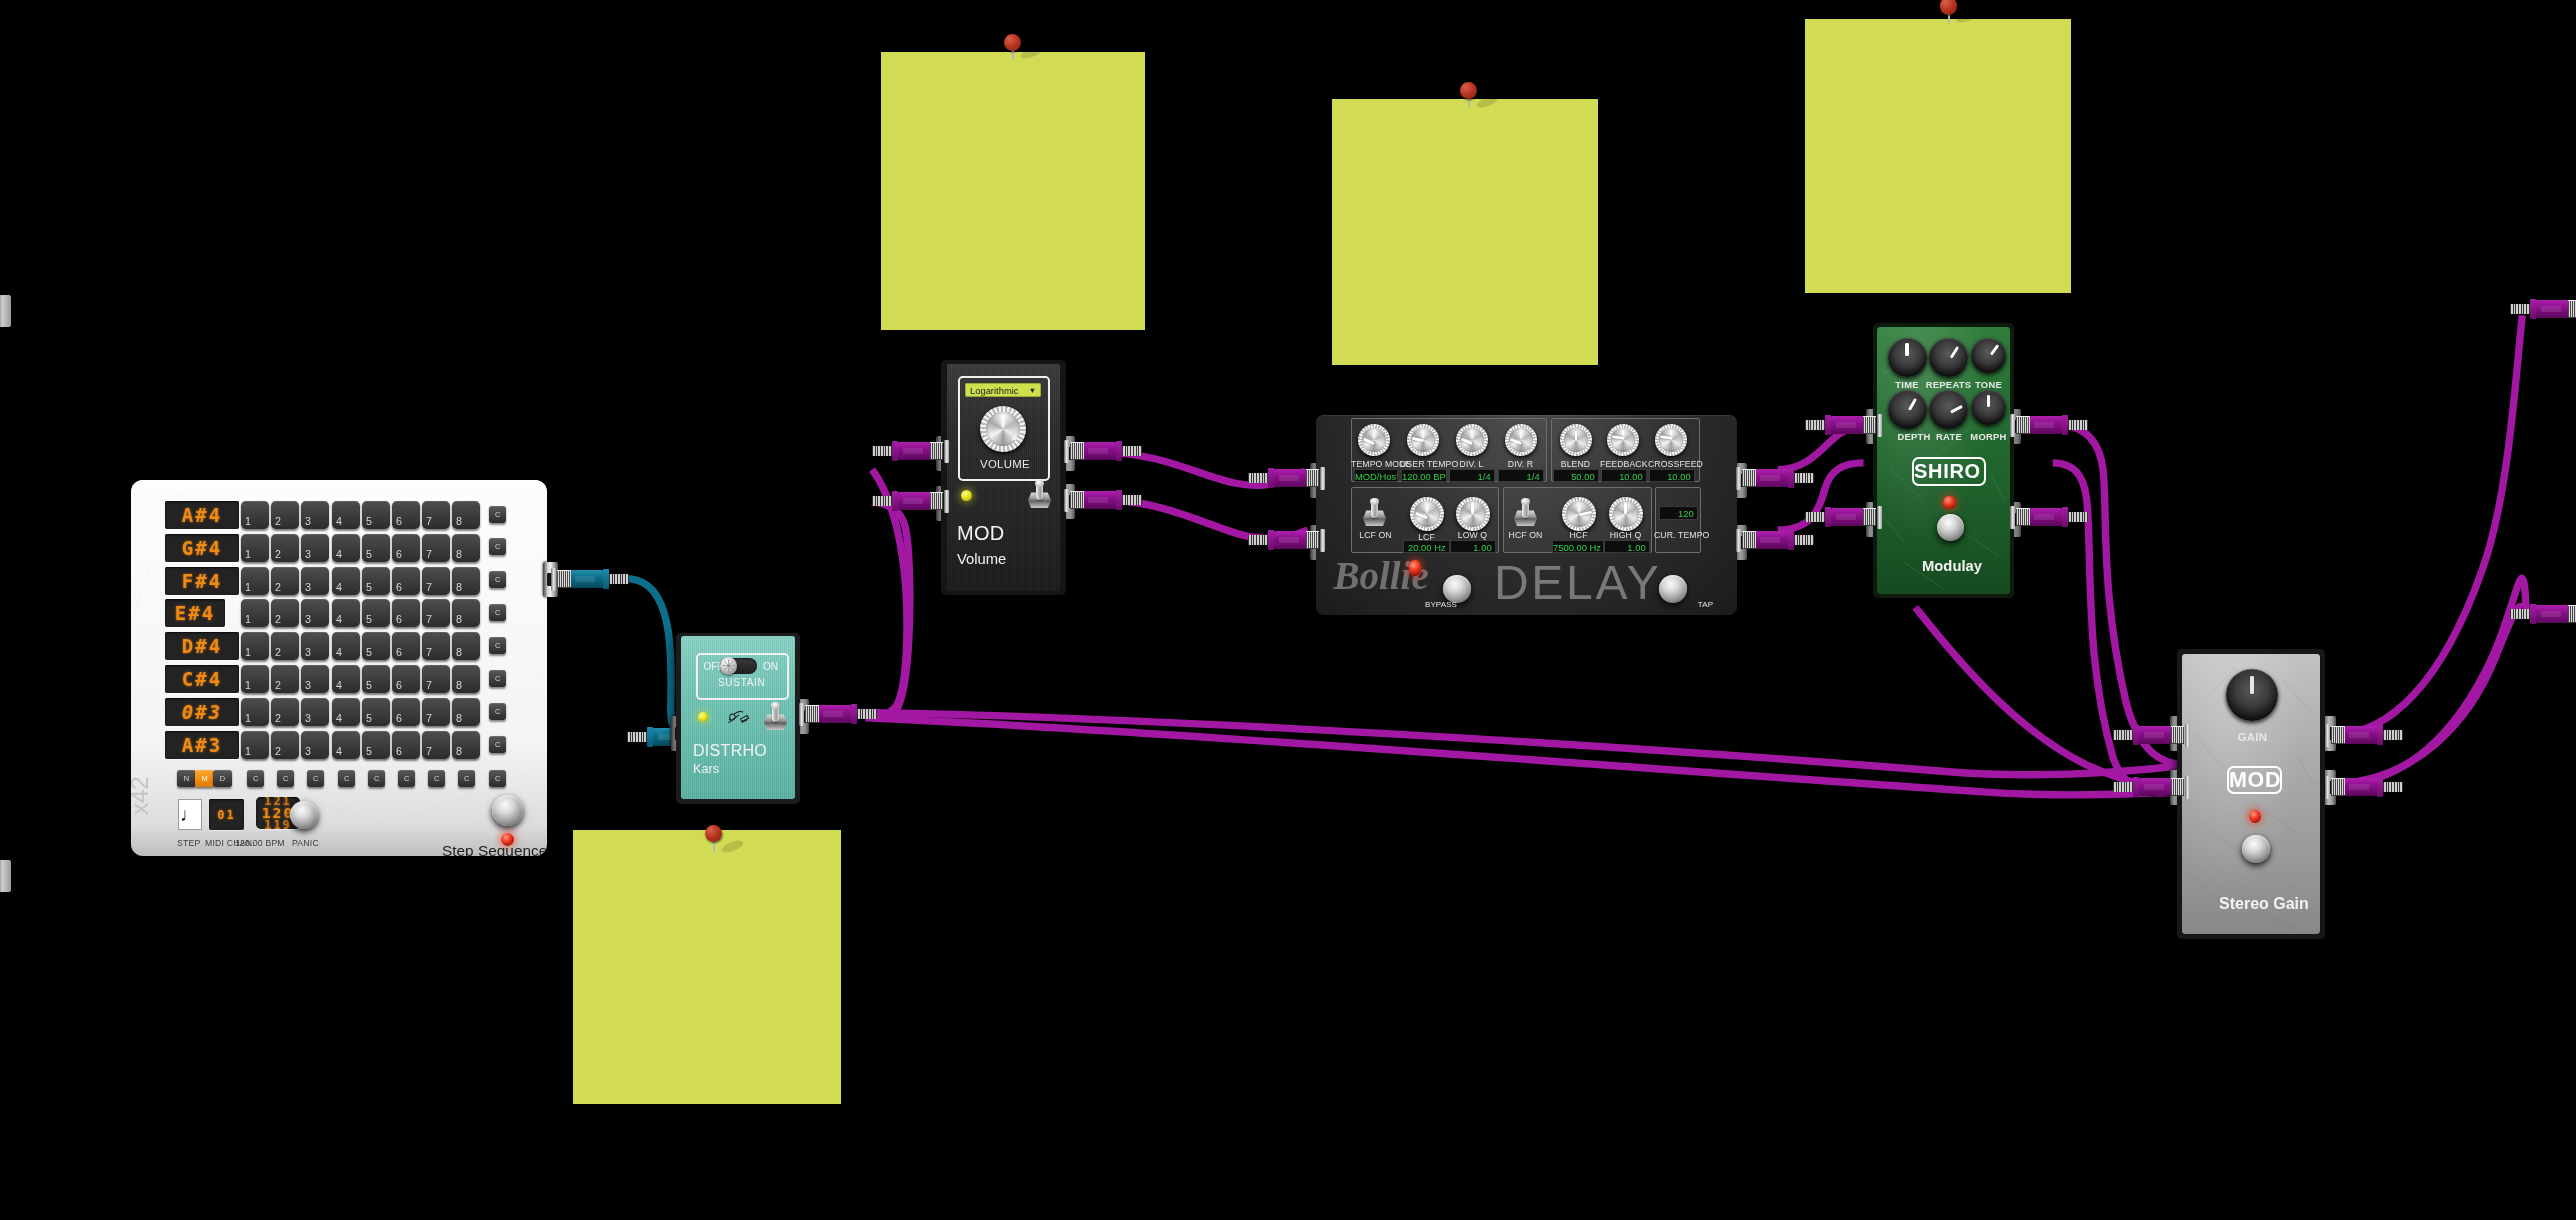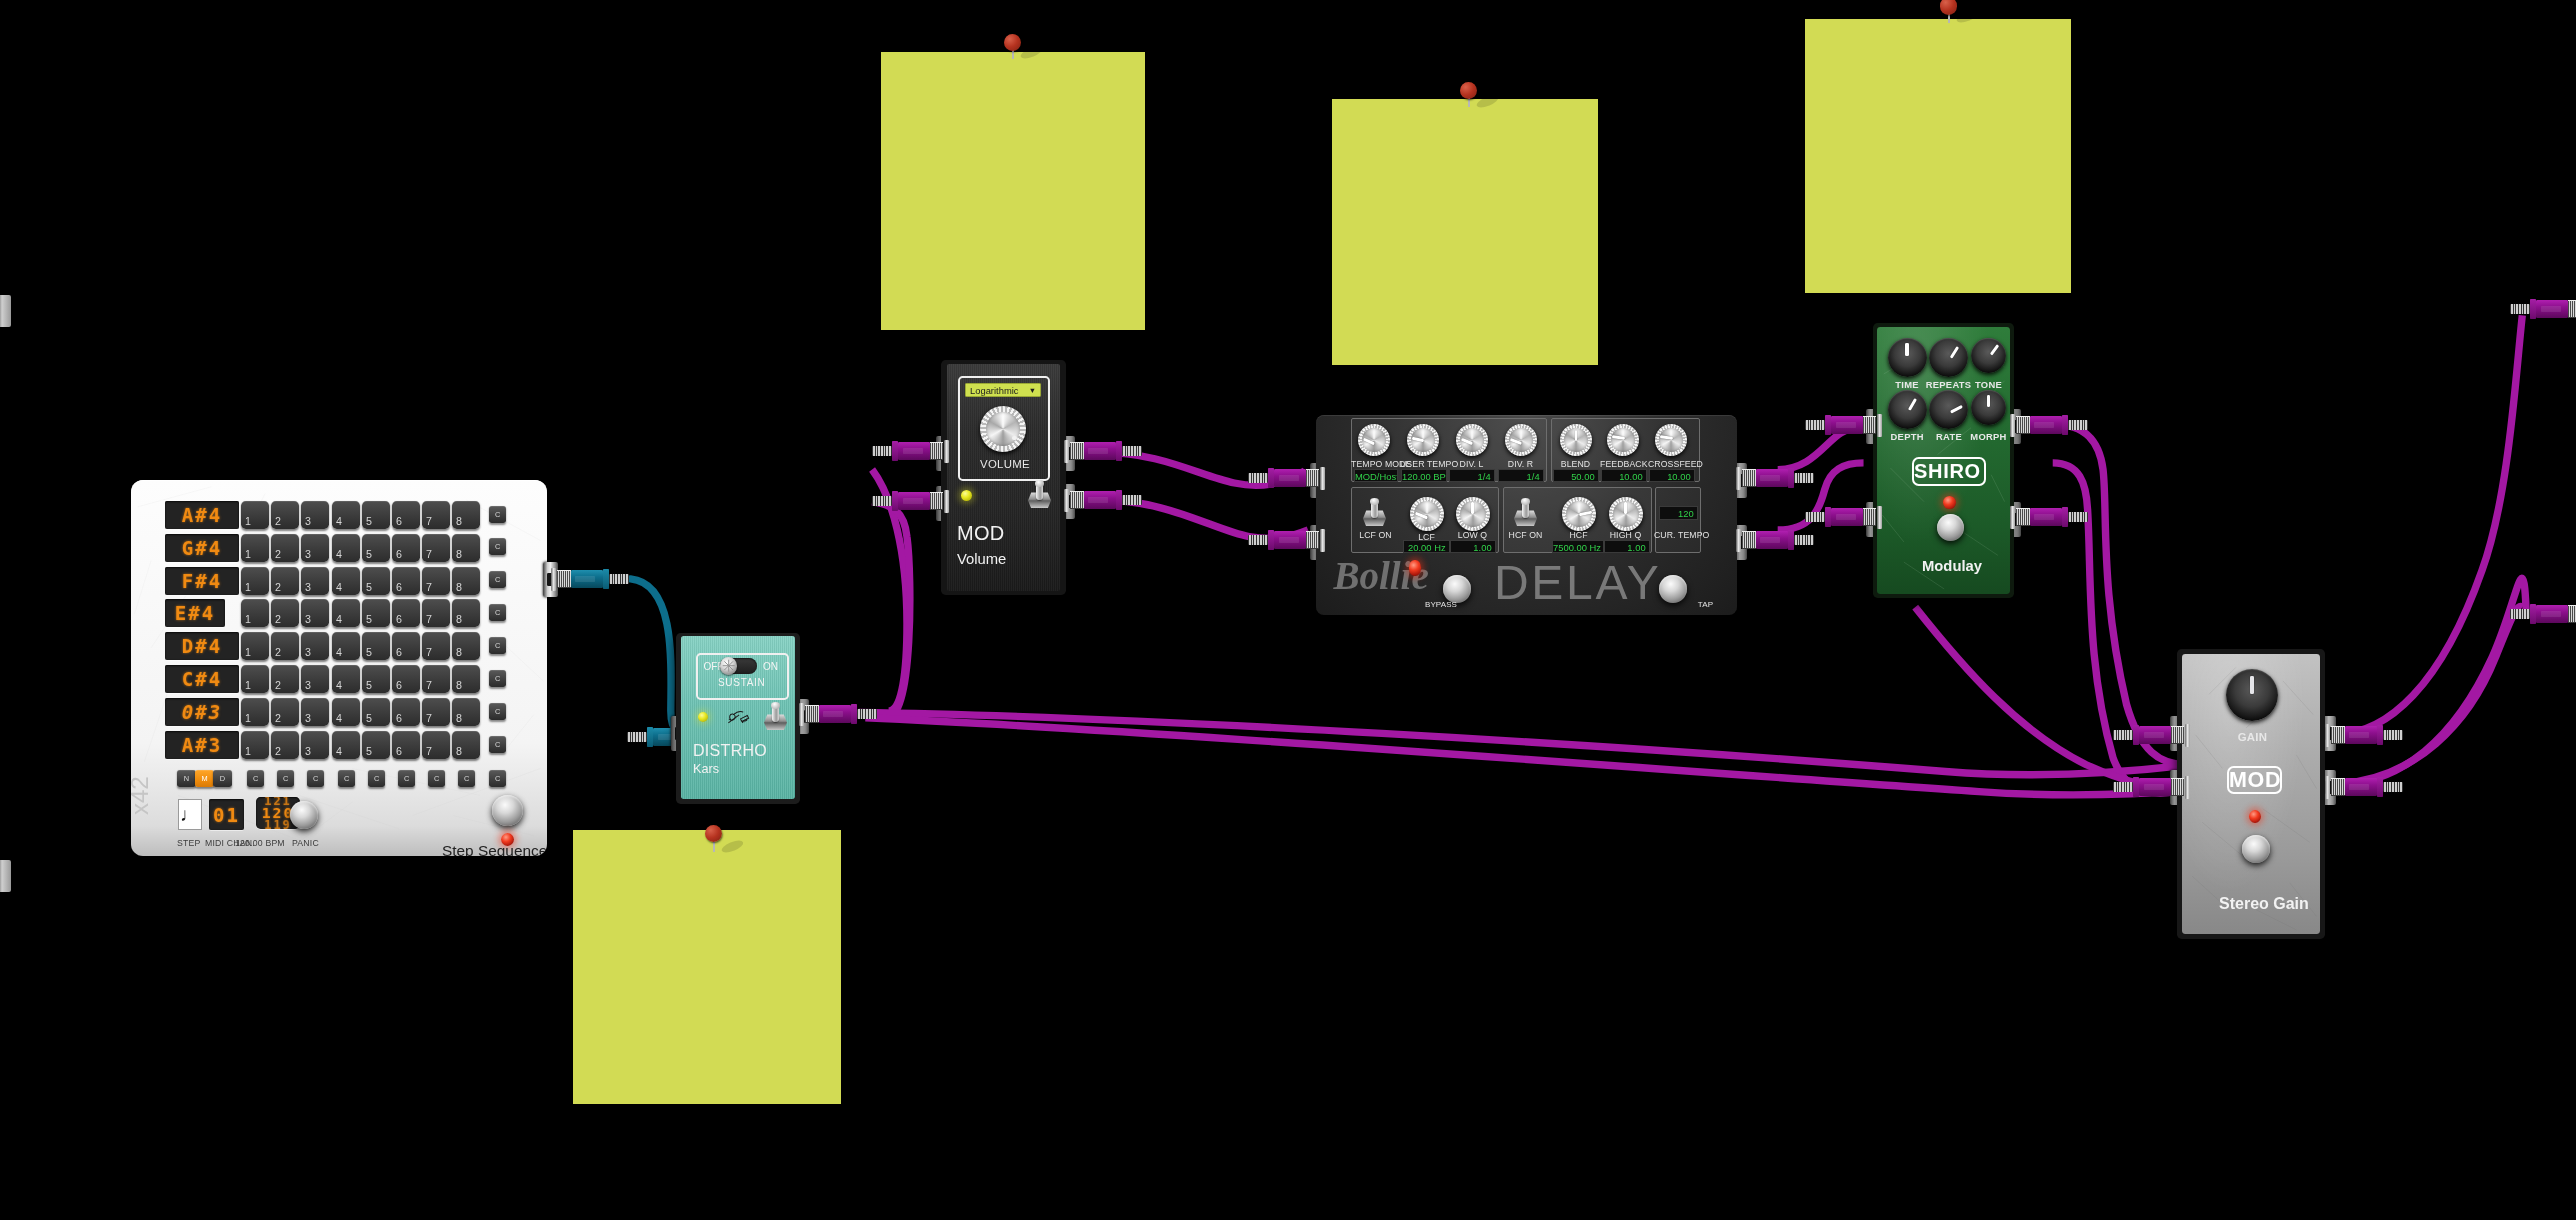--- a/index.html
+++ b/index.html
@@ -595,21 +595,21 @@
     <div class="minibtn" style="left:358px;top:290px;width:17.4px;height:17.4px;">
         <span>C</span>
       </div>
 
     <div class="notebox" style="left:47px;top:319px;width:23.5px;height:31px;font-size:19px;">
       <span>♩</span>
     </div>
     <div class="seqlabel" style="left:46px;top:358px;">STEP</div>
 
     <div class="segdisp" style="left:78px;top:319px;width:35px;height:31px;">
-      <span class="segtxt" style="font-size:19px;">01</span>
+      <span class="segtxt" style="font-size:12px;">01</span>
     </div>
     <div class="seqlabel" style="left:74px;top:358px;">MIDI CHAN.</div>
 
     <div class="segdisp" style="left:125px;top:317px;width:44px;height:32px;flex-direction:column;border-radius:4.7px;">
       <span class="segtxt" style="font-size:12px;opacity:.8;line-height:10.7px;">121</span>
       <span class="segtxt" style="font-size:14.8px;line-height:13.4px;">120</span>
       <span class="segtxt" style="font-size:12px;opacity:.8;line-height:10.7px;">119</span>
     </div>
     <div class="seqlabel" style="left:104px;top:358px;">120.00 BPM</div>
 
@@ -947,21 +947,21 @@
     <div class="klabel" style="left:52px;top:56px;width:47px;font-weight:bold;font-size:9.4px;">REPEATS</div>
 
     <div class="knob dark" style="left:98px;top:14.8px;width:35px;height:35px;">
       <div class="ptr" style="left:22px;top:6.7px;width:3.4px;height:12px;transform:rotate(36deg);"></div>
     </div>
     <div class="klabel" style="left:96px;top:56px;width:39px;font-weight:bold;font-size:9.4px;">TONE</div>
 
     <div class="knob dark" style="left:14.8px;top:67px;width:39px;height:39px;">
       <div class="ptr" style="left:23px;top:8px;width:3.4px;height:12.7px;transform:rotate(30deg);"></div>
     </div>
-    <div class="klabel" style="left:10.7px;top:108px;width:47px;font-weight:bold;font-size:9.4px;">DEPTH</div>
+    <div class="klabel" style="left:10.7px;top:108px;width:47px;font-weight:bold;font-size:9.4px;text-align:right;">DEPTH</div>
 
     <div class="knob dark" style="left:56px;top:67px;width:39px;height:39px;">
       <div class="ptr" style="left:25.5px;top:13.4px;width:3.4px;height:12.7px;transform:rotate(62deg);"></div>
     </div>
     <div class="klabel" style="left:54px;top:108px;width:44px;font-weight:bold;font-size:9.4px;">RATE</div>
 
     <div class="knob dark" style="left:98px;top:67px;width:35px;height:35px;">
       <div class="ptr" style="left:16px;top:5.4px;width:3.4px;height:12px;"></div>
     </div>
     <div class="klabel" style="left:94px;top:108px;width:43px;font-weight:bold;font-size:9.4px;">MORPH</div>

